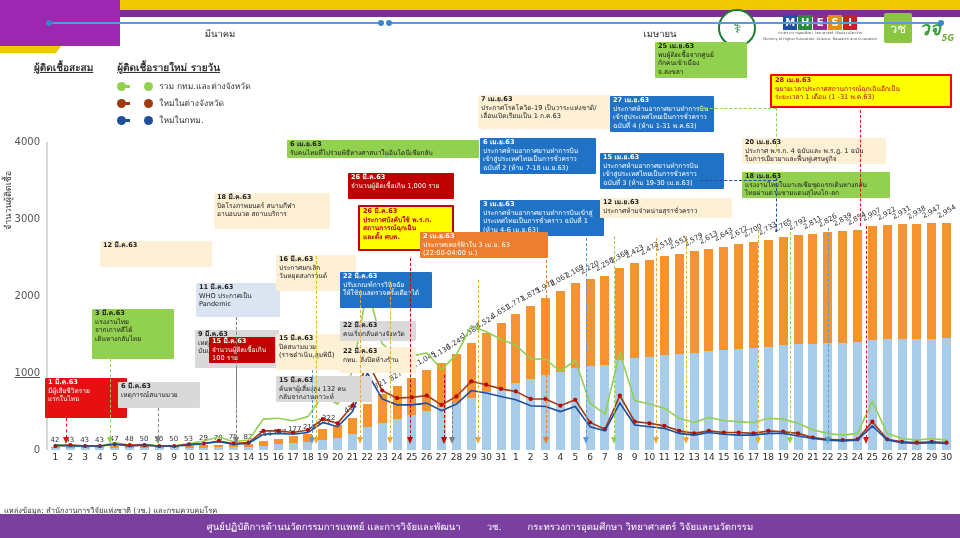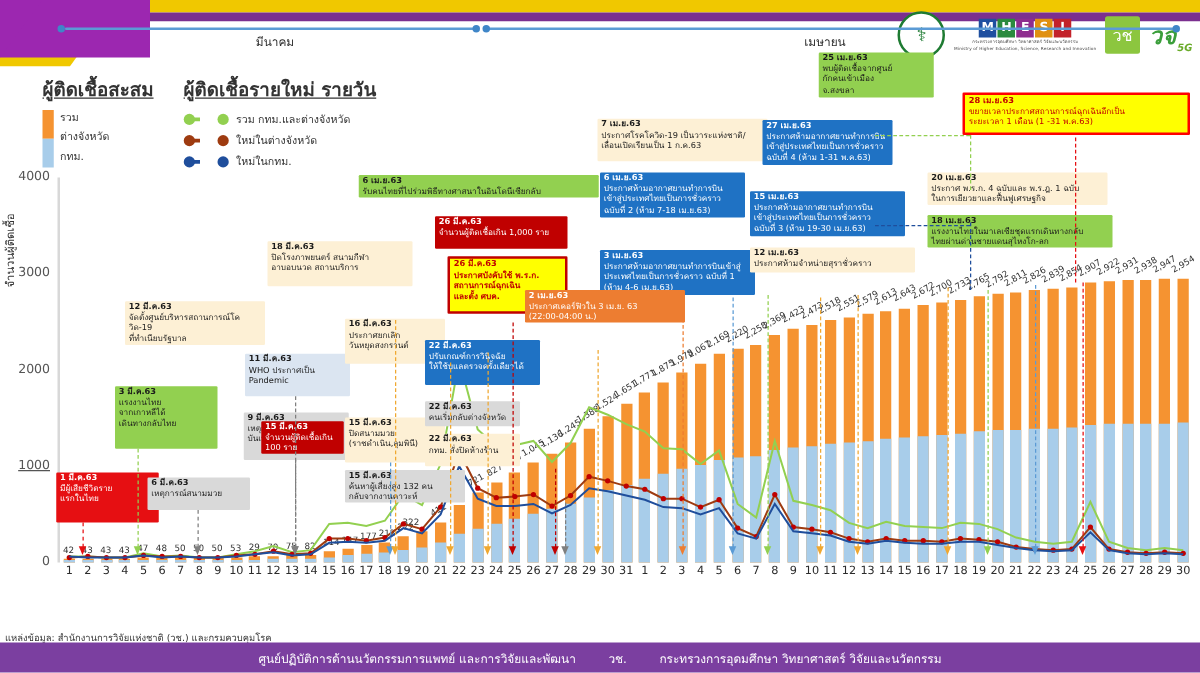--- a/index.html
+++ b/index.html
@@ -37,21 +37,21 @@
   .m4{background:#e09010;}.m5{background:#c3222a;}
   .mhesi-sub{font-size:3.4px;color:#444;margin-top:1px;letter-spacing:.1px;line-height:1.3;text-align:center;}
   .logo-nrct{width:28px;height:30px;background:#8cc63f;display:flex;align-items:center;
      justify-content:center;color:#fff;font-size:13px;border-radius:2px;}
   .logo-wo{display:flex;align-items:flex-end;color:#3a9e3a;font-weight:bold;font-size:19px;font-style:italic;}
   .logo-wo small{font-size:8px;color:#6aab2a;margin-left:1px;}
 
   
   .legend{position:absolute;left:34px;top:60px;display:flex;gap:24px;}
   .lg-col{font-size:8.5px;color:#333;}
-  .lg-head{text-decoration:underline;font-weight:bold;margin-bottom:4px;font-size:15px;}
+  .lg-head{text-decoration:underline;font-weight:bold;margin-bottom:4px;font-size:10px;}
   .sw-wrap{display:flex;gap:5px;}
   .sw{width:9px;height:46px;display:flex;flex-direction:column;}
   .sw i{display:block;flex:1;}
   .sw .o{background:#f59331;}
   .sw .b{background:#a8cdea;}
   .sw-lbls{display:flex;flex-direction:column;justify-content:space-around;line-height:1.35;}
   .lg-line{display:flex;align-items:center;gap:6px;margin-bottom:3px;}
   .lnsym{width:36px;height:9px;position:relative;}
   .lnsym .bar{position:absolute;left:4px;right:4px;top:3px;height:3px;}
   .lnsym .d{position:absolute;top:0;width:9px;height:9px;border-radius:50%;}
@@ -131,31 +131,20 @@
     <div class="logo-nrct">วช</div>
     <div class="logo-wo">
       <span>วจ</span>
         <small>5G</small>
     </div>
   </div>
 
   <div class="legend">
     <div class="lg-col">
       <div class="lg-head">ผู้ติดเชื้อสะสม</div>
-      <div class="sw-wrap">
-        <div class="sw">
-            <i class="o"></i>
-            <i class="b"></i>
-          </div>
-        <div class="sw-lbls">
-          <div>รวม</div>
-          <div>ต่างจังหวัด</div>
-          <div>กทม.</div>
-        </div>
-      </div>
     </div>
     <div class="lg-col">
       <div class="lg-head">ผู้ติดเชื้อรายใหม่ รายวัน</div>
       <div class="lg-line">
         <span class="lnsym">
           <i class="bar" style="background:#92d050"></i>
             <i class="d l" style="background:#92d050"></i>
             <i class="d r" style="background:#92d050"></i>
         </span>
         <span>รวม กทม.และต่างจังหวัด</span>
@@ -634,21 +623,21 @@
   <div class="mdot" style="left:46px;"></div>
   <div class="mname" style="left:170px;width:100px;">มีนาคม</div>
   <div class="mname" style="left:610px;width:100px;">เมษายน</div>
 
   <div id="annolayer">
       <div class="an red" style="left: 45px; top: 378px; width: 82px; min-height: 40px;"><b>1 มี.ค.63</b><span>มีผู้เสียชีวิตราย<br>แรกในไทย</span></div>
       <div class="an green" style="left: 92px; top: 309px; width: 82px; min-height: 50px;"><b>3 มี.ค.63</b><span>แรงงานไทย<br>จากเกาหลีได้<br>เดินทางกลับไทย</span></div>
       <div class="an grey" style="left: 118px; top: 382px; width: 82px; min-height: 26px;"><b>6 มี.ค.63</b><span>เหตุการณ์สนามมวย</span></div>
       <div class="an grey" style="left: 195px; top: 330px; width: 84px; min-height: 38px;"><b>9 มี.ค.63</b><span>เหตุการณ์สถาน<br>บันเทิงย่านทองหล่อ</span></div>
       <div class="an blue-lt" style="left: 196px; top: 283px; width: 84px; min-height: 34px;"><b>11 มี.ค.63</b><span>WHO ประกาศเป็น<br>Pandemic</span></div>
-      <div class="an cream" style="left: 100px; top: 241px; width: 112px; min-height: 26px;"><b>12 มี.ค.63</b><span>จัดตั้งศูนย์บริหารสถานการณ์โควิด-19<br>ที่ทำเนียบรัฐบาล</span></div>
+      <div class="an cream" style="left: 100px; top: 241px; width: 112px; min-height: 26px;"><b>12 มี.ค.63</b></div>
       <div class="an cream" style="left: 276px; top: 334px; width: 80px; min-height: 36px;"><b>15 มี.ค.63</b><span>ปิดสนามมวย<br>(ราชดำเนิน,ลุมพินี)</span></div>
       <div class="an cream" style="left: 276px; top: 255px; width: 80px; min-height: 36px;"><b>16 มี.ค.63</b><span>ประกาศยกเลิก<br>วันหยุดสงกรานต์</span></div>
       <div class="an cream" style="left: 214px; top: 193px; width: 116px; min-height: 36px;"><b>18 มี.ค.63</b><span>ปิดโรงภาพยนตร์ สนามกีฬา<br>อาบอบนวด สถานบริการ</span></div>
       <div class="an dkred" style="left: 209px; top: 337px; width: 66px; min-height: 26px;"><b>15 มี.ค.63</b><span>จำนวนผู้ติดเชื้อเกิน 100 ราย</span></div>
       <div class="an grey" style="left: 276px; top: 376px; width: 96px; min-height: 26px;"><b>15 มี.ค.63</b><span>ค้นหาผู้เสี่ยงสูง 132 คน<br>กลับจากงานคาวะห์</span></div>
       <div class="an cream" style="left: 340px; top: 347px; width: 76px; min-height: 26px;"><b>22 มี.ค.63</b><span>กทม. สั่งปิดห้างร้าน</span></div>
       <div class="an grey" style="left: 340px; top: 321px; width: 76px; min-height: 20px;"><b>22 มี.ค.63</b><span>คนเริ่มกลับต่างจังหวัด</span></div>
       <div class="an blue" style="left: 340px; top: 272px; width: 92px; min-height: 36px;"><b>22 มี.ค.63</b><span>ปรับเกณฑ์การวินิจฉัย<br>ให้ใช้บแลตรวจครั้งเดียวได้</span></div>
       <div class="an dkred" style="left: 348px; top: 173px; width: 106px; min-height: 26px;"><b>26 มี.ค.63</b><span>จำนวนผู้ติดเชื้อเกิน 1,000 ราย</span></div>
       <div class="an yellow" style="left: 358px; top: 205px; width: 96px; min-height: 46px;"><b>26 มี.ค.63</b><span>ประกาศบังคับใช้ พ.ร.ก.<br>สถานการณ์ฉุกเฉิน<br>และตั้ง ศบค.</span></div>

